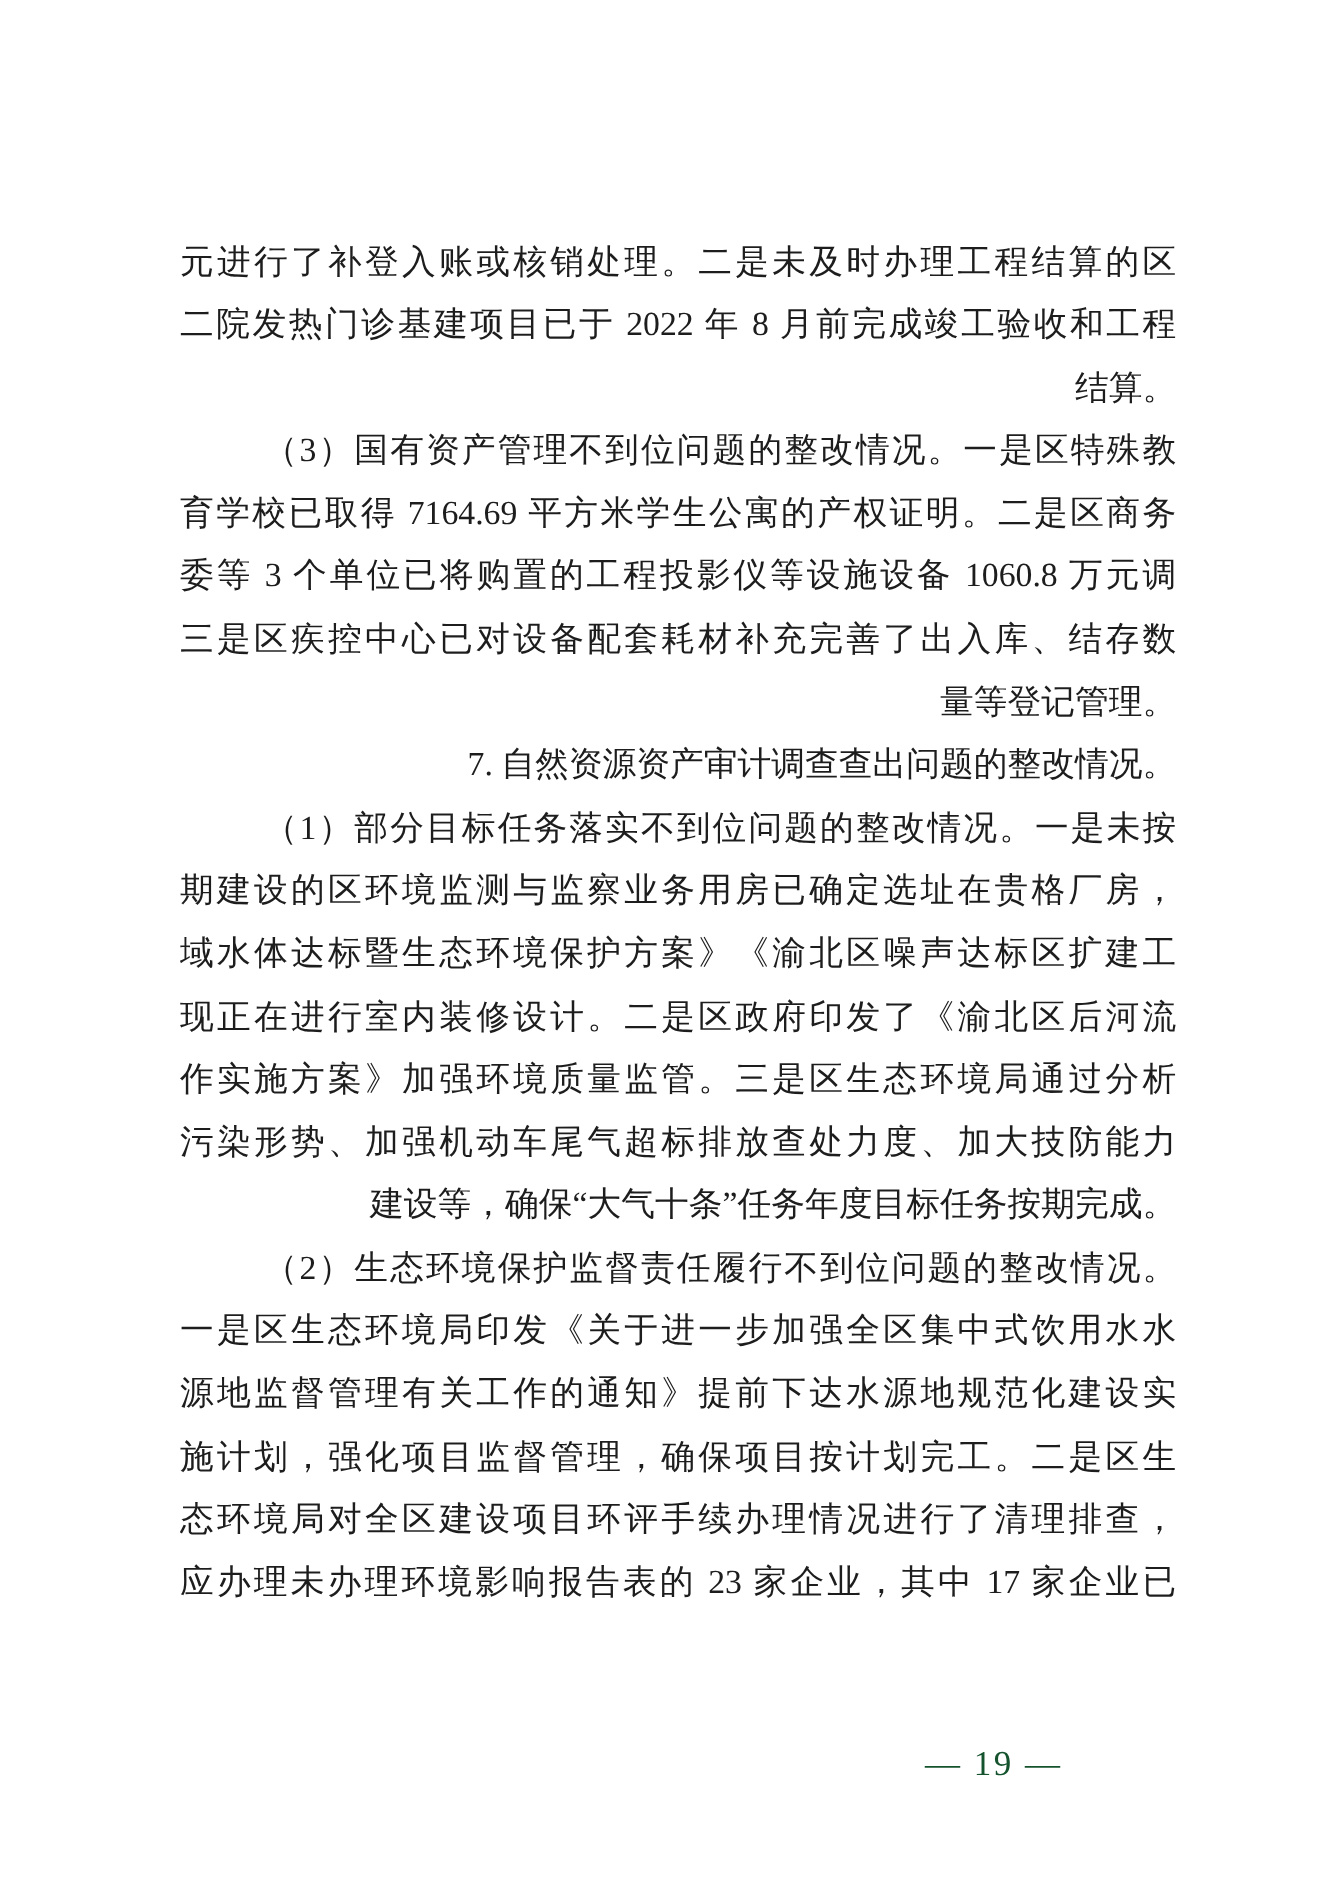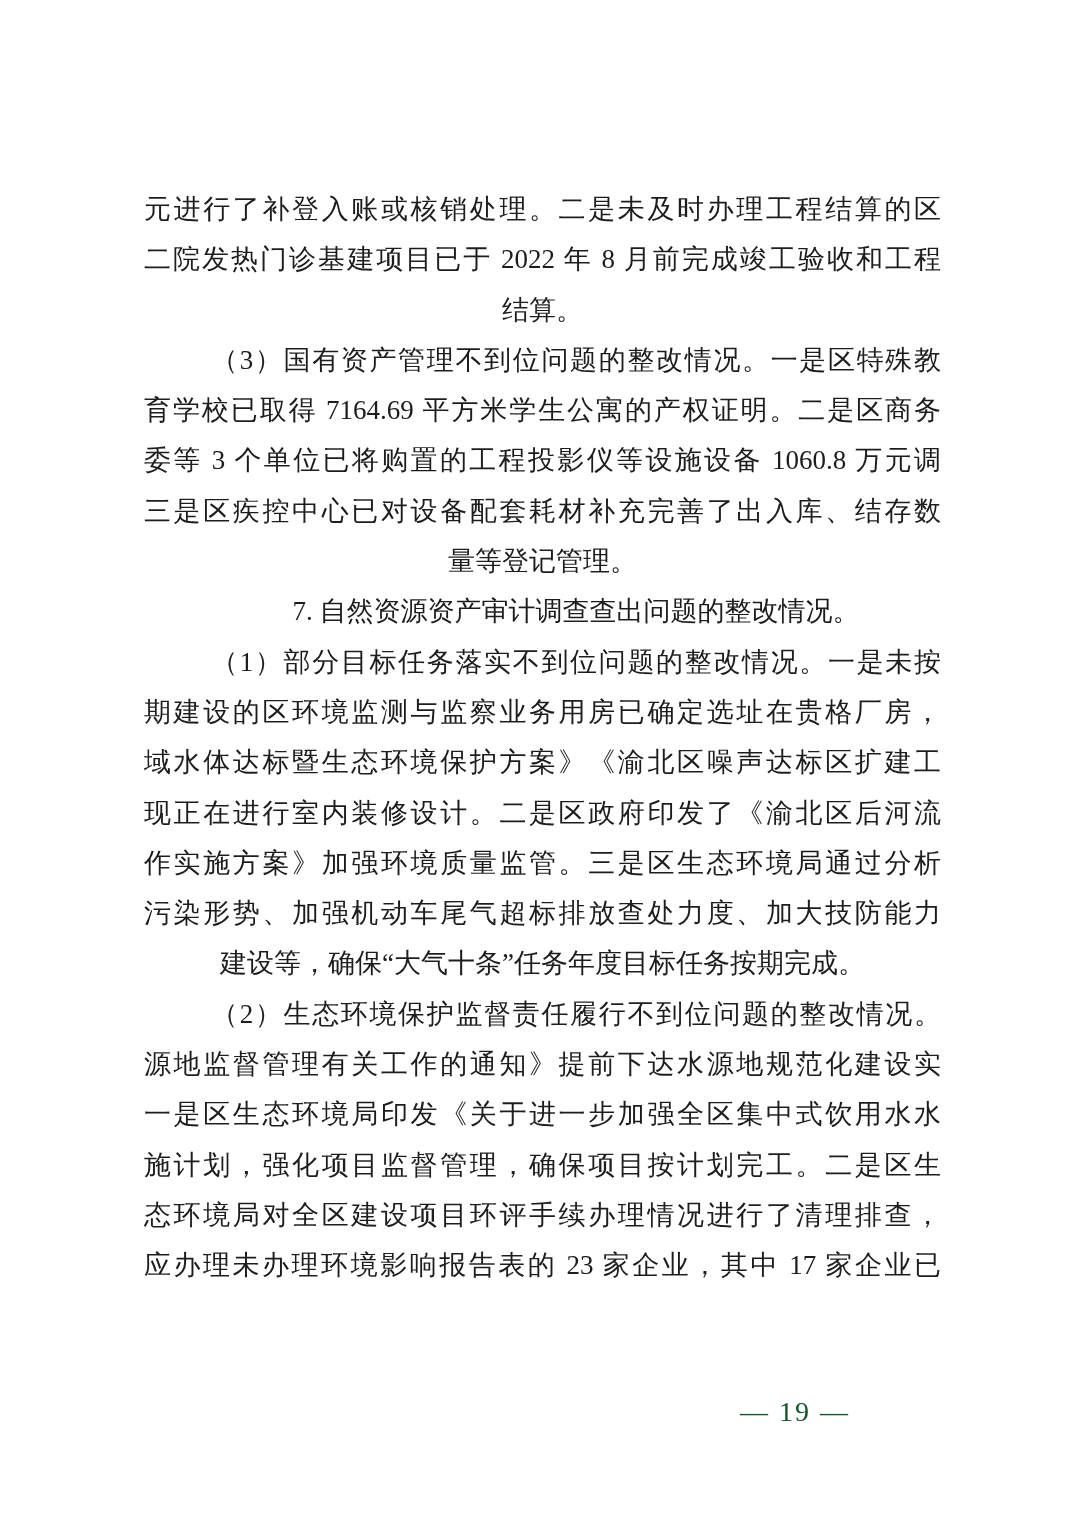--- a/index.html
+++ b/index.html
@@ -19,21 +19,21 @@
   .text-block {
     position: absolute;
     left: 144px;
     top: 184px;
     width: 797px;
   }
   .line {
     font-size: 27px;
     height: 50.3px;
     line-height: 50.3px;
-    text-align: center;
+    text-align: right;
     white-space: normal;
     overflow: hidden;
   }
   .line.justify {
     text-align: justify;
     text-align-last: justify;
     text-justify: inter-character;
   }
   .line.indent {
     text-indent: 67px;
@@ -64,20 +64,20 @@
       <div class="line">量等登记管理。</div>
       <div class="line indent">7. 自然资源资产审计调查查出问题的整改情况。</div>
       <div class="line indent justify">（1）部分目标任务落实不到位问题的整改情况。一是未按</div>
       <div class="line justify">期建设的区环境监测与监察业务用房已确定选址在贵格厂房，</div>
       <div class="line justify">域水体达标暨生态环境保护方案》《渝北区噪声达标区扩建工</div>
       <div class="line justify">现正在进行室内装修设计。二是区政府印发了《渝北区后河流</div>
       <div class="line justify">作实施方案》加强环境质量监管。三是区生态环境局通过分析</div>
       <div class="line justify">污染形势、加强机动车尾气超标排放查处力度、加大技防能力</div>
       <div class="line">建设等，确保“大气十条”任务年度目标任务按期完成。</div>
       <div class="line indent justify">（2）生态环境保护监督责任履行不到位问题的整改情况。</div>
+      <div class="line justify">一是区生态环境局印发《关于进一步加强全区集中式饮用水水</div>
       <div class="line justify">源地监督管理有关工作的通知》提前下达水源地规范化建设实</div>
-      <div class="line justify">一是区生态环境局印发《关于进一步加强全区集中式饮用水水</div>
       <div class="line justify">施计划，强化项目监督管理，确保项目按计划完工。二是区生</div>
       <div class="line justify">态环境局对全区建设项目环评手续办理情况进行了清理排查，</div>
       <div class="line justify">应办理未办理环境影响报告表的 23 家企业，其中 17 家企业已</div>
     </div>
   <div class="page-footer">— 19 —</div>
 </div>
 
 </body></html>

